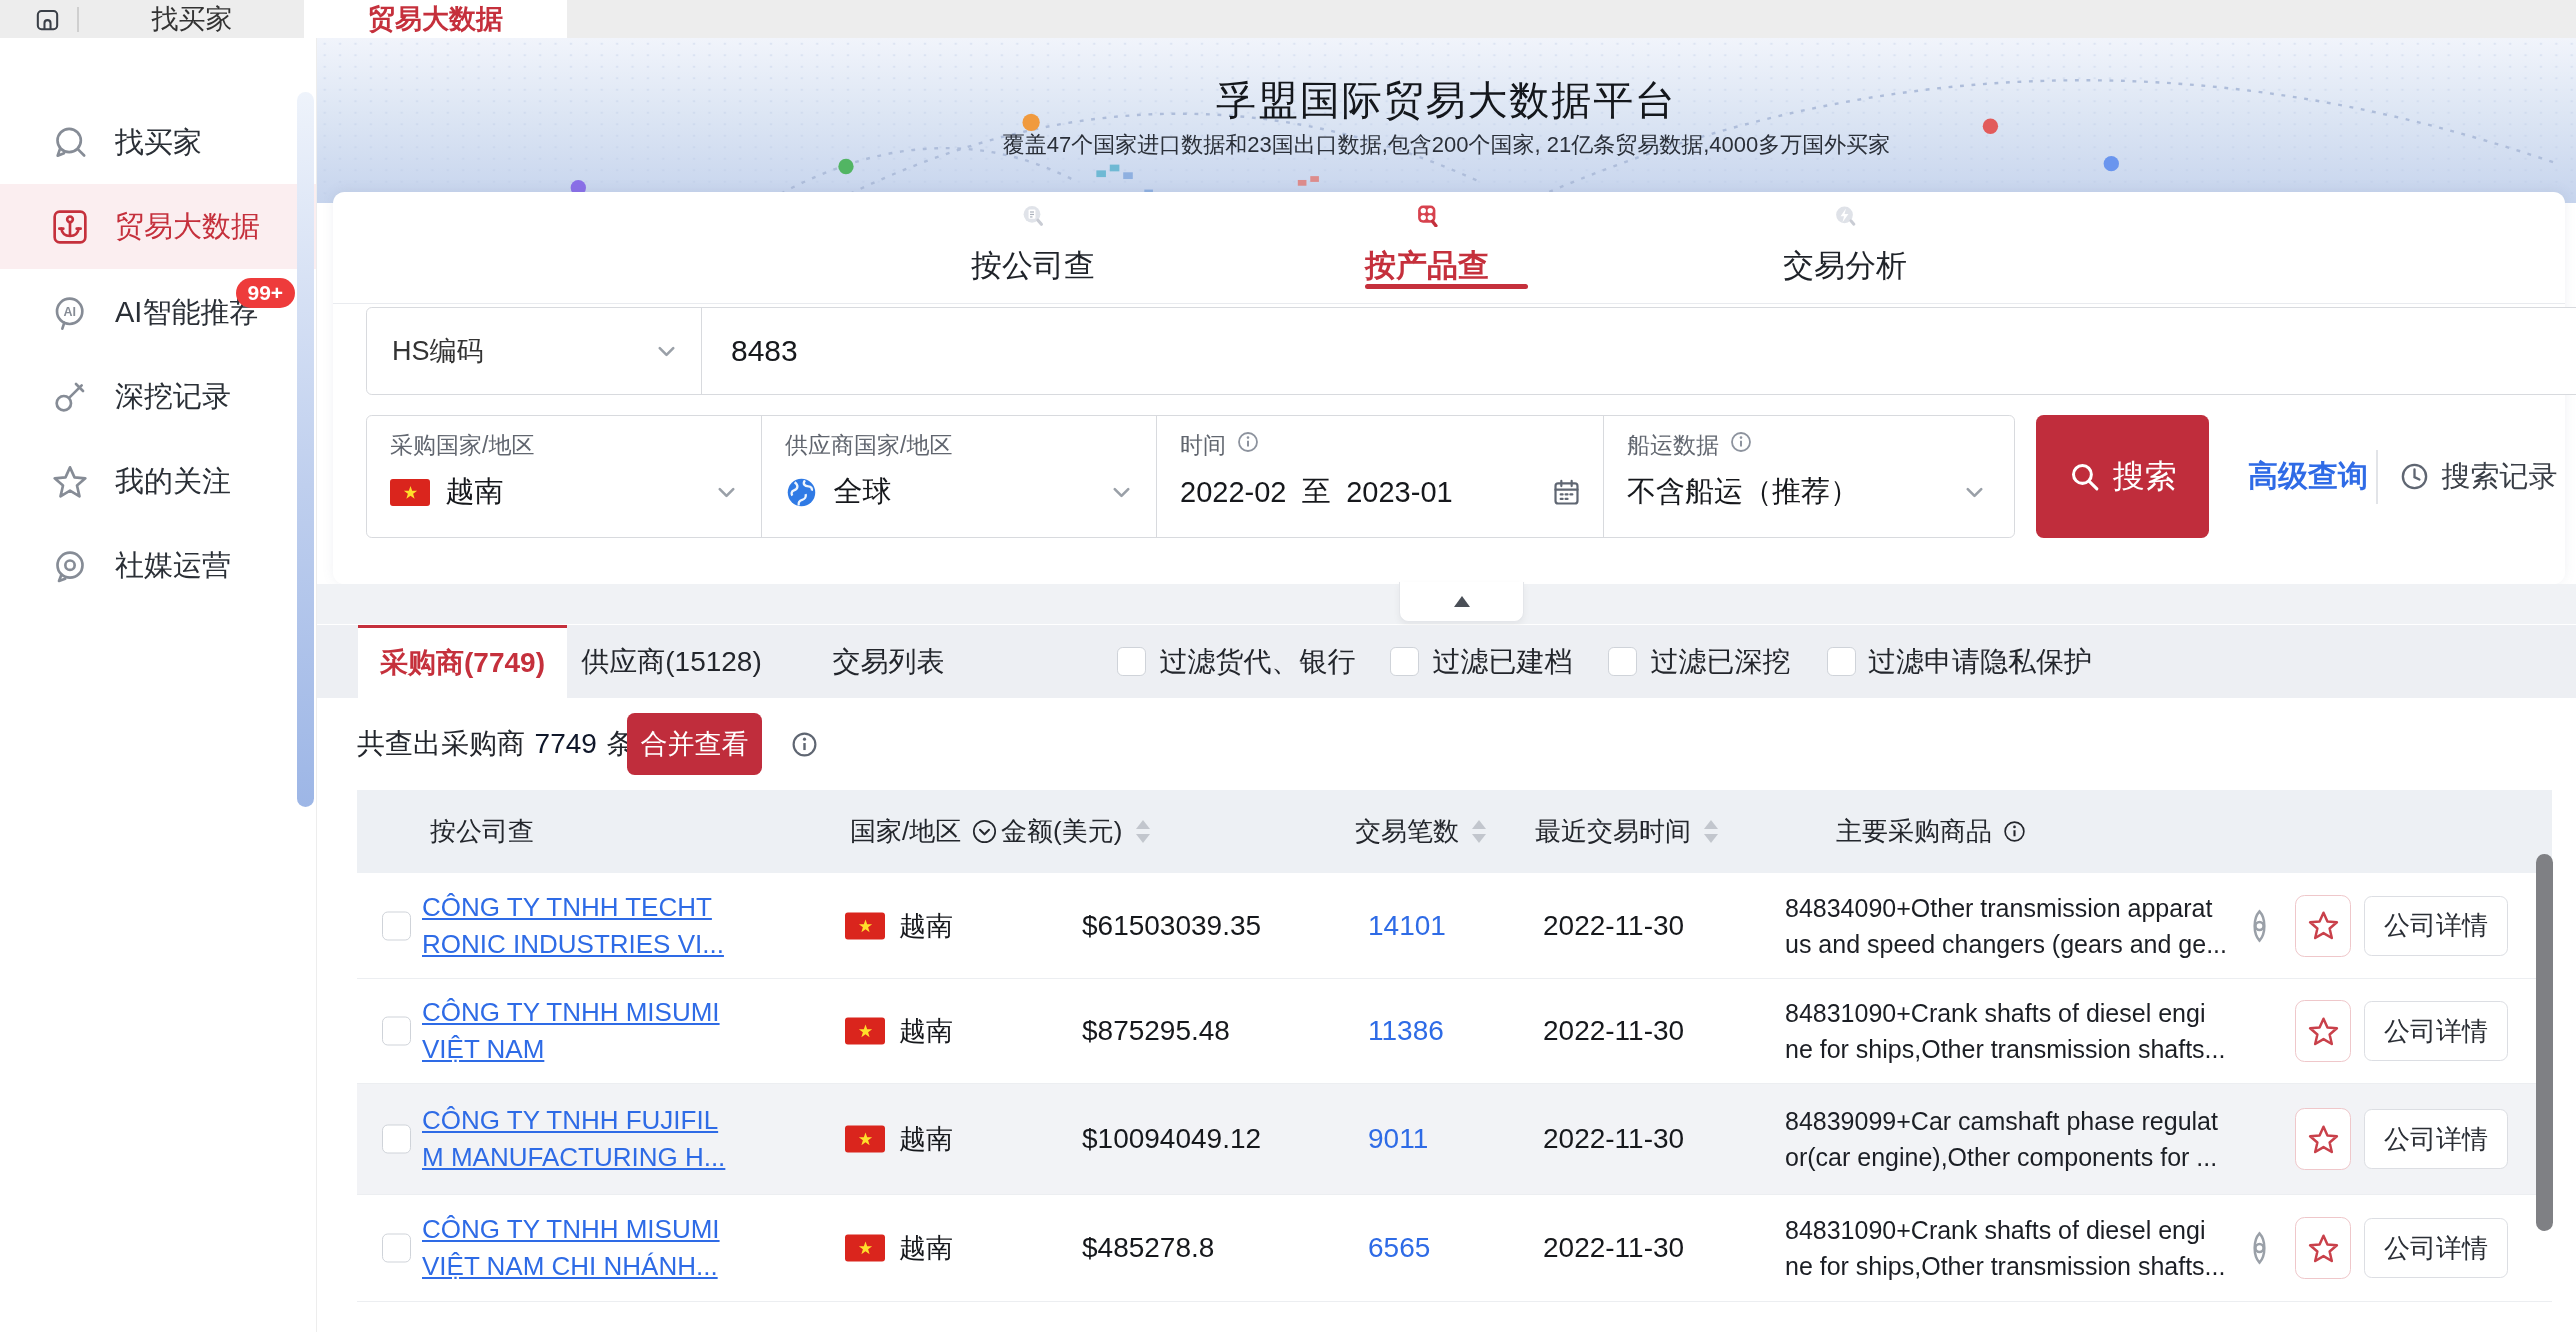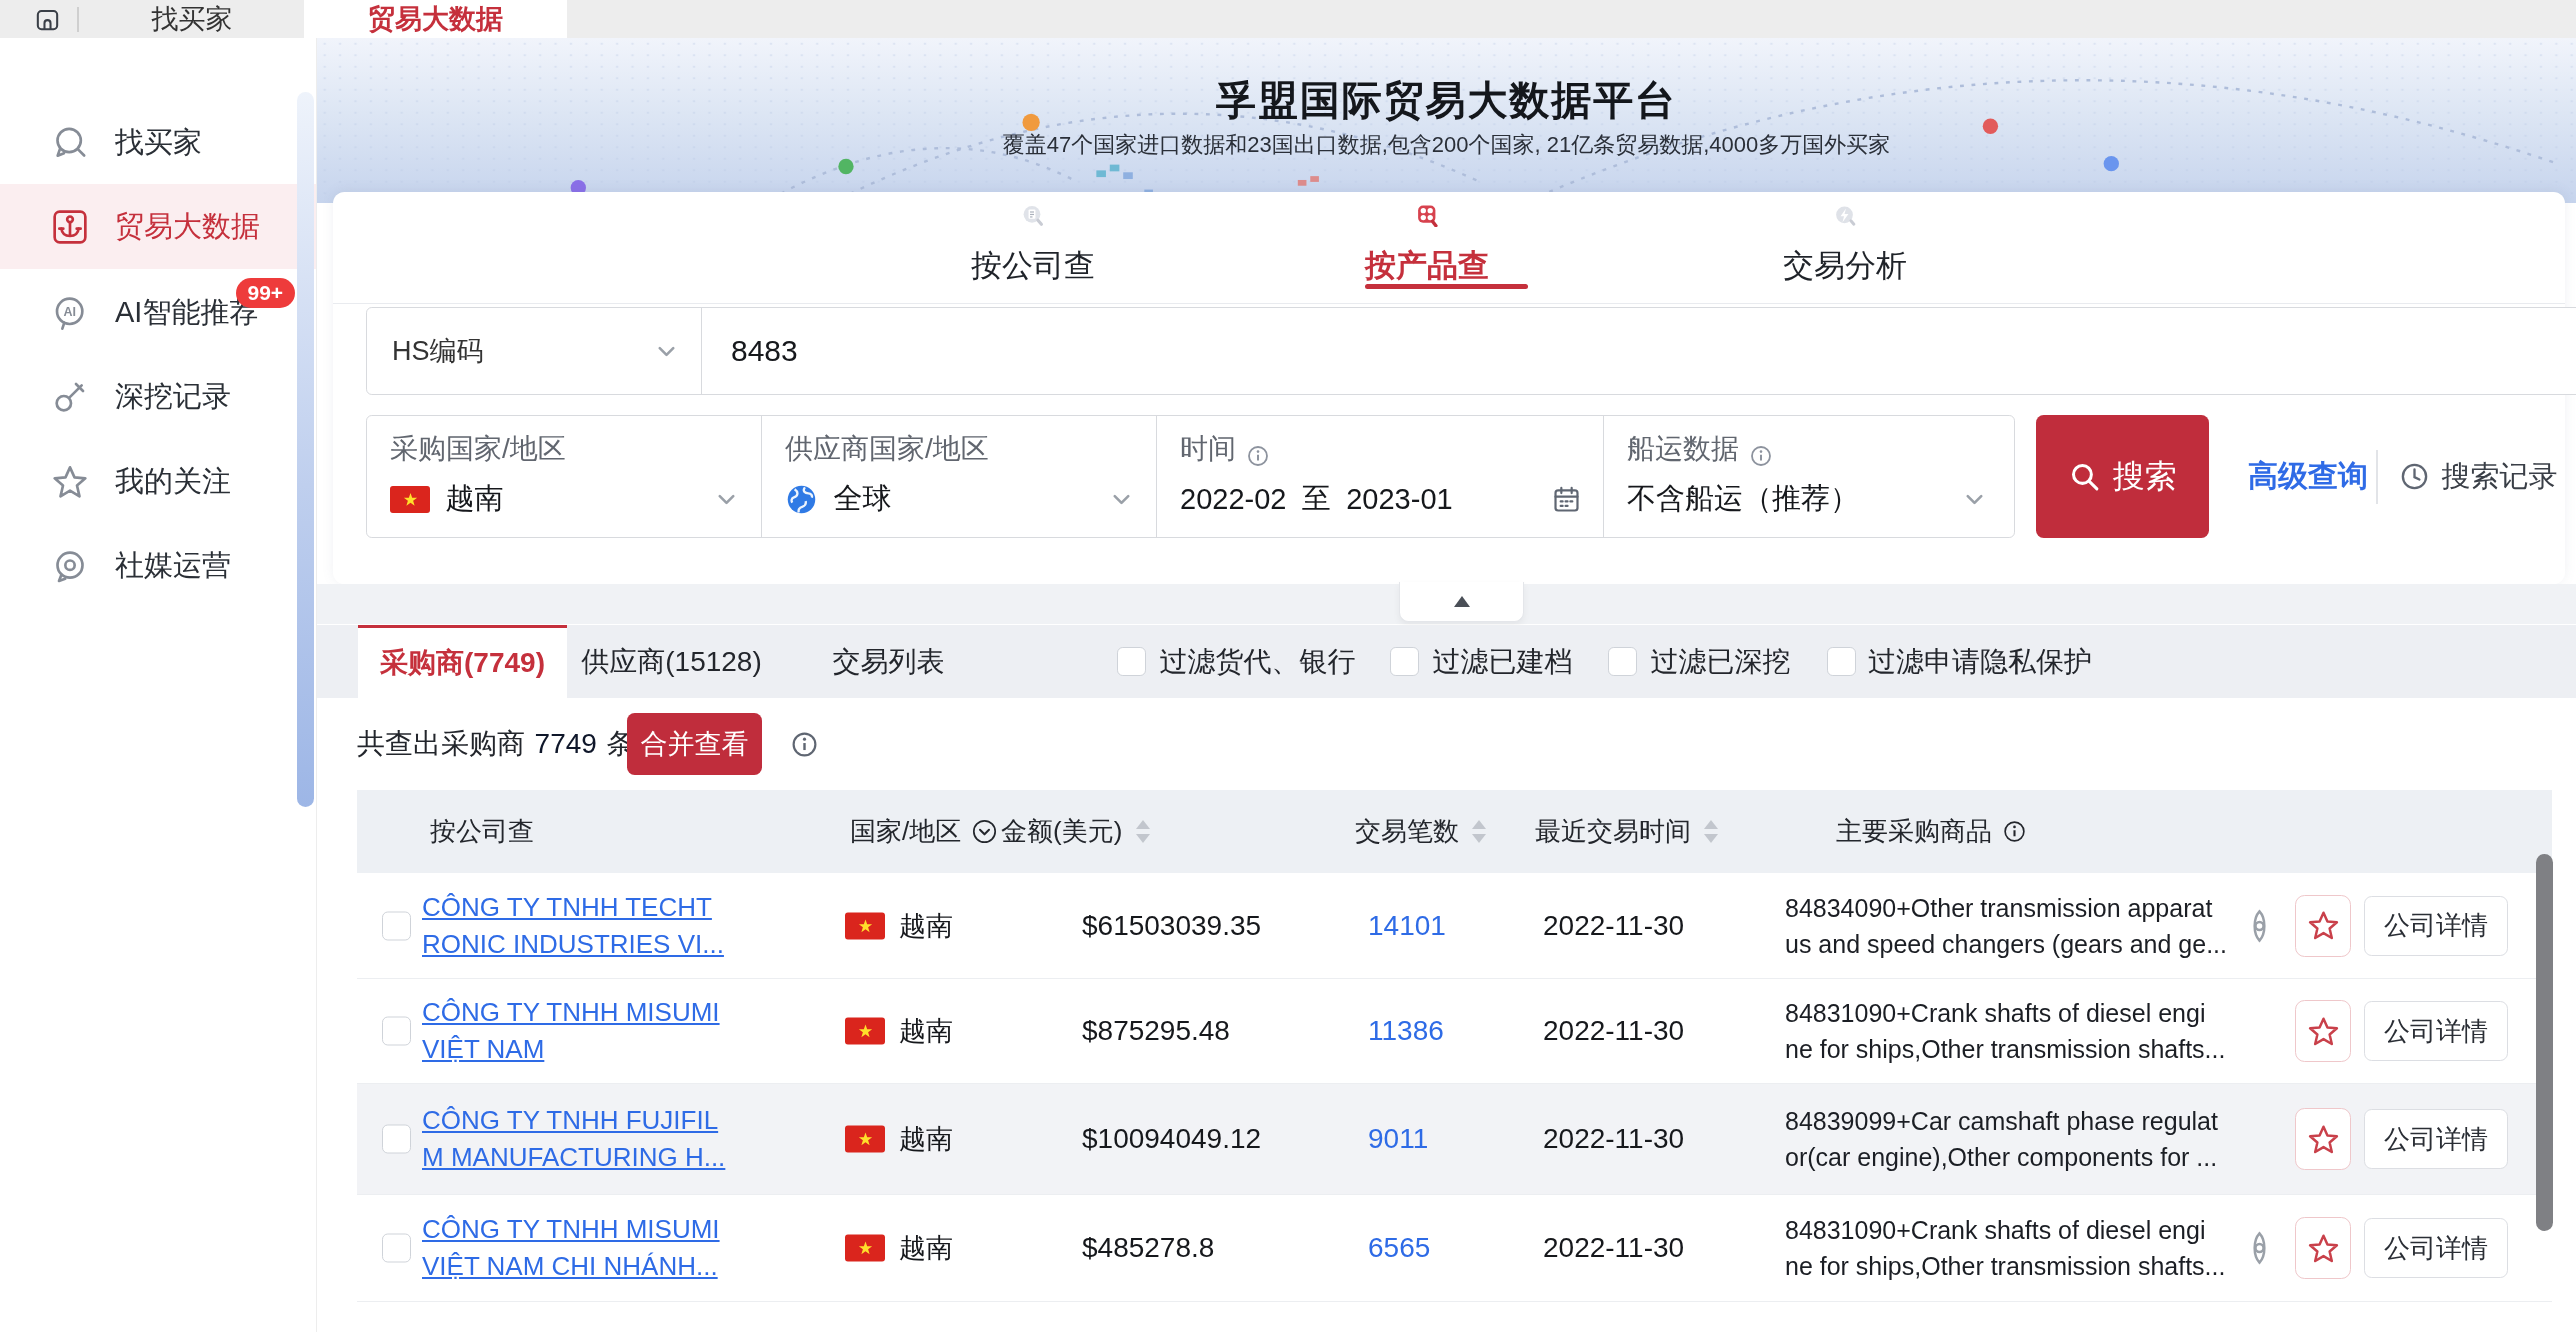--- a/index.html
+++ b/index.html
@@ -20,42 +20,42 @@
   .side-item{position:absolute;left:0;width:316px;height:85px;display:flex;align-items:center;padding-left:50px;box-sizing:border-box;gap:25px;font-size:29px;color:#2a2f36;cursor:pointer;}
   .side-item svg{width:40px;height:40px;flex:none;}
   .side-item.active{background:#fbeef0;color:#c5303c;}
   .badge{position:absolute;left:236px;top:7.7px;background:#ee3b3b;color:#fff;font-size:21px;line-height:21px;border-radius:19px;padding:4.8px 11.5px;font-weight:bold;}
 
   .left-scroll{left:297px;top:92px;width:17.3px;height:715px;border-radius:8.7px;background:linear-gradient(180deg,#eef3fb,#bfcfee 55%,#9db6e6);cursor:pointer;}
 
   
   .banner{left:317px;top:38px;width:2259px;height:165px;background:linear-gradient(180deg,#f1f4fb 0%,#dde6f4 45%,#c6d4ed 100%);overflow:hidden;}
   .banner-dots{position:absolute;left:0;top:0;width:100%;height:100%;background-image:radial-gradient(#b9c8e4 1.5px,transparent 1.6px);background-size:15.4px 11.5px;opacity:.35;}
-  .banner-title{position:absolute;left:0;right:0;top:35px;text-align:center;font-size:40px;font-weight:bold;color:#14171c;letter-spacing:1.9px;}
+  .banner-title{position:absolute;left:0;right:0;top:35px;text-align:center;font-size:40px;font-weight:normal;color:#14171c;letter-spacing:1.9px;}
   .banner-sub{position:absolute;left:0;right:0;top:92px;text-align:center;font-size:22px;color:#2a2f38;}
 
   
   .card{left:333px;top:192px;width:2232px;height:392px;background:#fff;border-radius:11.5px;box-shadow:0 -1.9px 11.5px rgba(110,120,150,.10);}
   .qtab{position:absolute;top:11.5px;height:83px;display:flex;align-items:center;gap:17.3px;font-size:31px;color:#1f2329;cursor:pointer;flex-direction:column;}
   .qtab svg{width:60px;height:60px;}
   .qtab.company{left:638px;}
   .qtab.product{left:1032px;color:#c5303c;font-weight:600;}
   .qtab.analysis{left:1450px;}
   .qtab-underline{position:absolute;left:1032px;top:92px;width:163px;height:4.8px;background:#c5303c;border-radius:2.9px;}
   .card-div{position:absolute;left:0;top:111px;width:2232px;height:1px;background:#e9ebef;}
 
   .searchbox{position:absolute;left:33px;top:115px;width:2242px;height:88px;border:1.9px solid #d8dade;border-radius:5.8px;box-sizing:border-box;display:flex;background:#fff;}
   .hs-select{width:288px;border-right:1.9px solid #d8dade;display:flex;align-items:center;justify-content:space-between;padding:0 21px 0 25px;font-size:27px;color:#333;cursor:pointer;}
   .search-input{flex:1;display:flex;align-items:center;padding-left:29px;font-size:30px;color:#16181c;cursor:text;}
 
   .filters{position:absolute;left:33px;top:223px;width:1649px;height:123px;border:1.9px solid #d8dade;border-radius:5.8px;box-sizing:border-box;display:flex;background:#fff;}
   .fbox{position:relative;box-sizing:border-box;padding:13.5px 21px 0 23px;cursor:pointer;}
   .fbox+.fbox{border-left:1.9px solid #d8dade;}
   .fb1{width:394px;}.fb2{width:395px;}.fb3{width:447px;}.fb4{width:406px;}
-  .flabel{display:flex;align-items:flex-end;gap:9.6px;font-size:28px;color:#61666f;}
+  .flabel{display:flex;align-items:flex-start;gap:9.6px;font-size:23px;color:#61666f;}
   .fvalue{margin-top:11.5px;display:flex;align-items:center;gap:15.4px;font-size:29px;color:#16181c;}
   .push{margin-left:auto;}
   .flag{width:40px;height:27px;background:#da251d;border-radius:2.9px;display:flex;align-items:center;justify-content:center;flex:none;}
   .flag svg{width:21px;height:21px;}
 
   .search-btn{position:absolute;left:1703px;top:223px;width:173px;height:123px;background:#c02d3c;border-radius:7.7px;color:#fff;font-size:32px;display:flex;align-items:center;justify-content:center;gap:11.5px;cursor:pointer;}
   .adv-link{position:absolute;left:1915px;top:223px;height:123px;display:flex;align-items:center;font-size:30px;color:#2f6be6;font-weight:600;cursor:pointer;}
   .links-div{position:absolute;left:2043px;top:258px;width:1.9px;height:54px;background:#e2e4e8;}
   .history{position:absolute;left:2066px;top:223px;height:123px;display:flex;align-items:center;gap:11.5px;font-size:29px;color:#3a3f47;cursor:pointer;}
 

